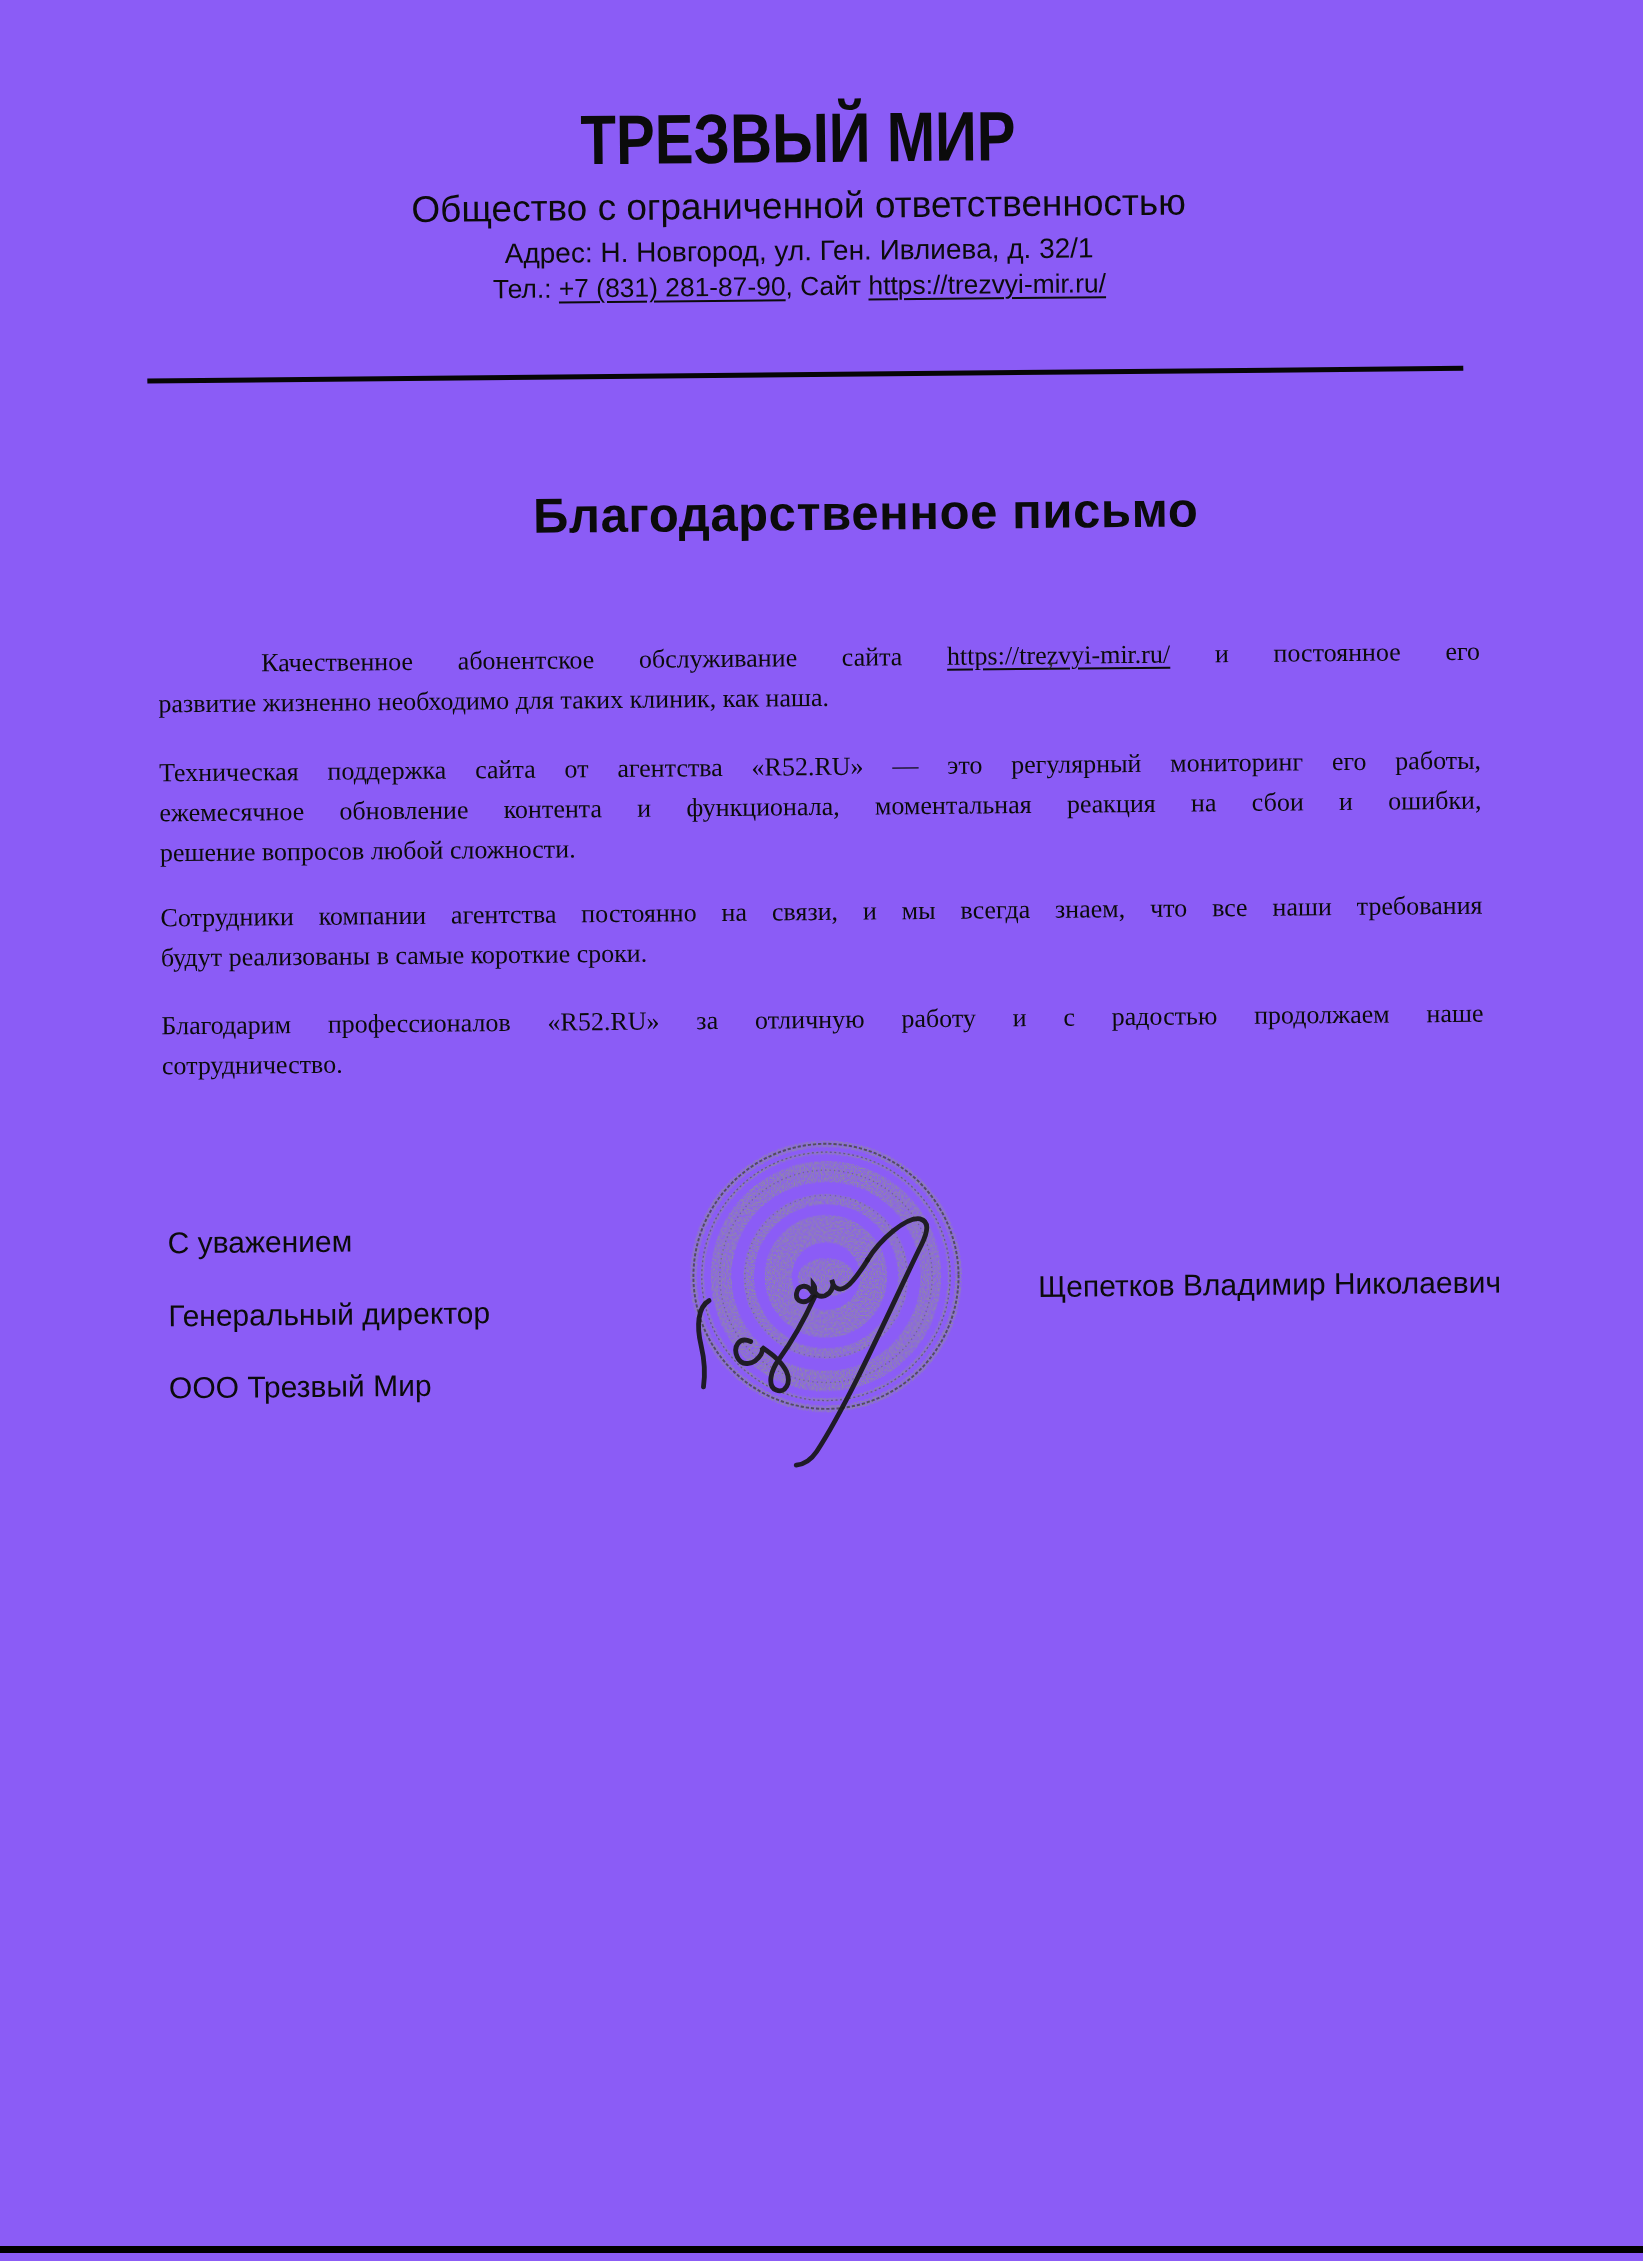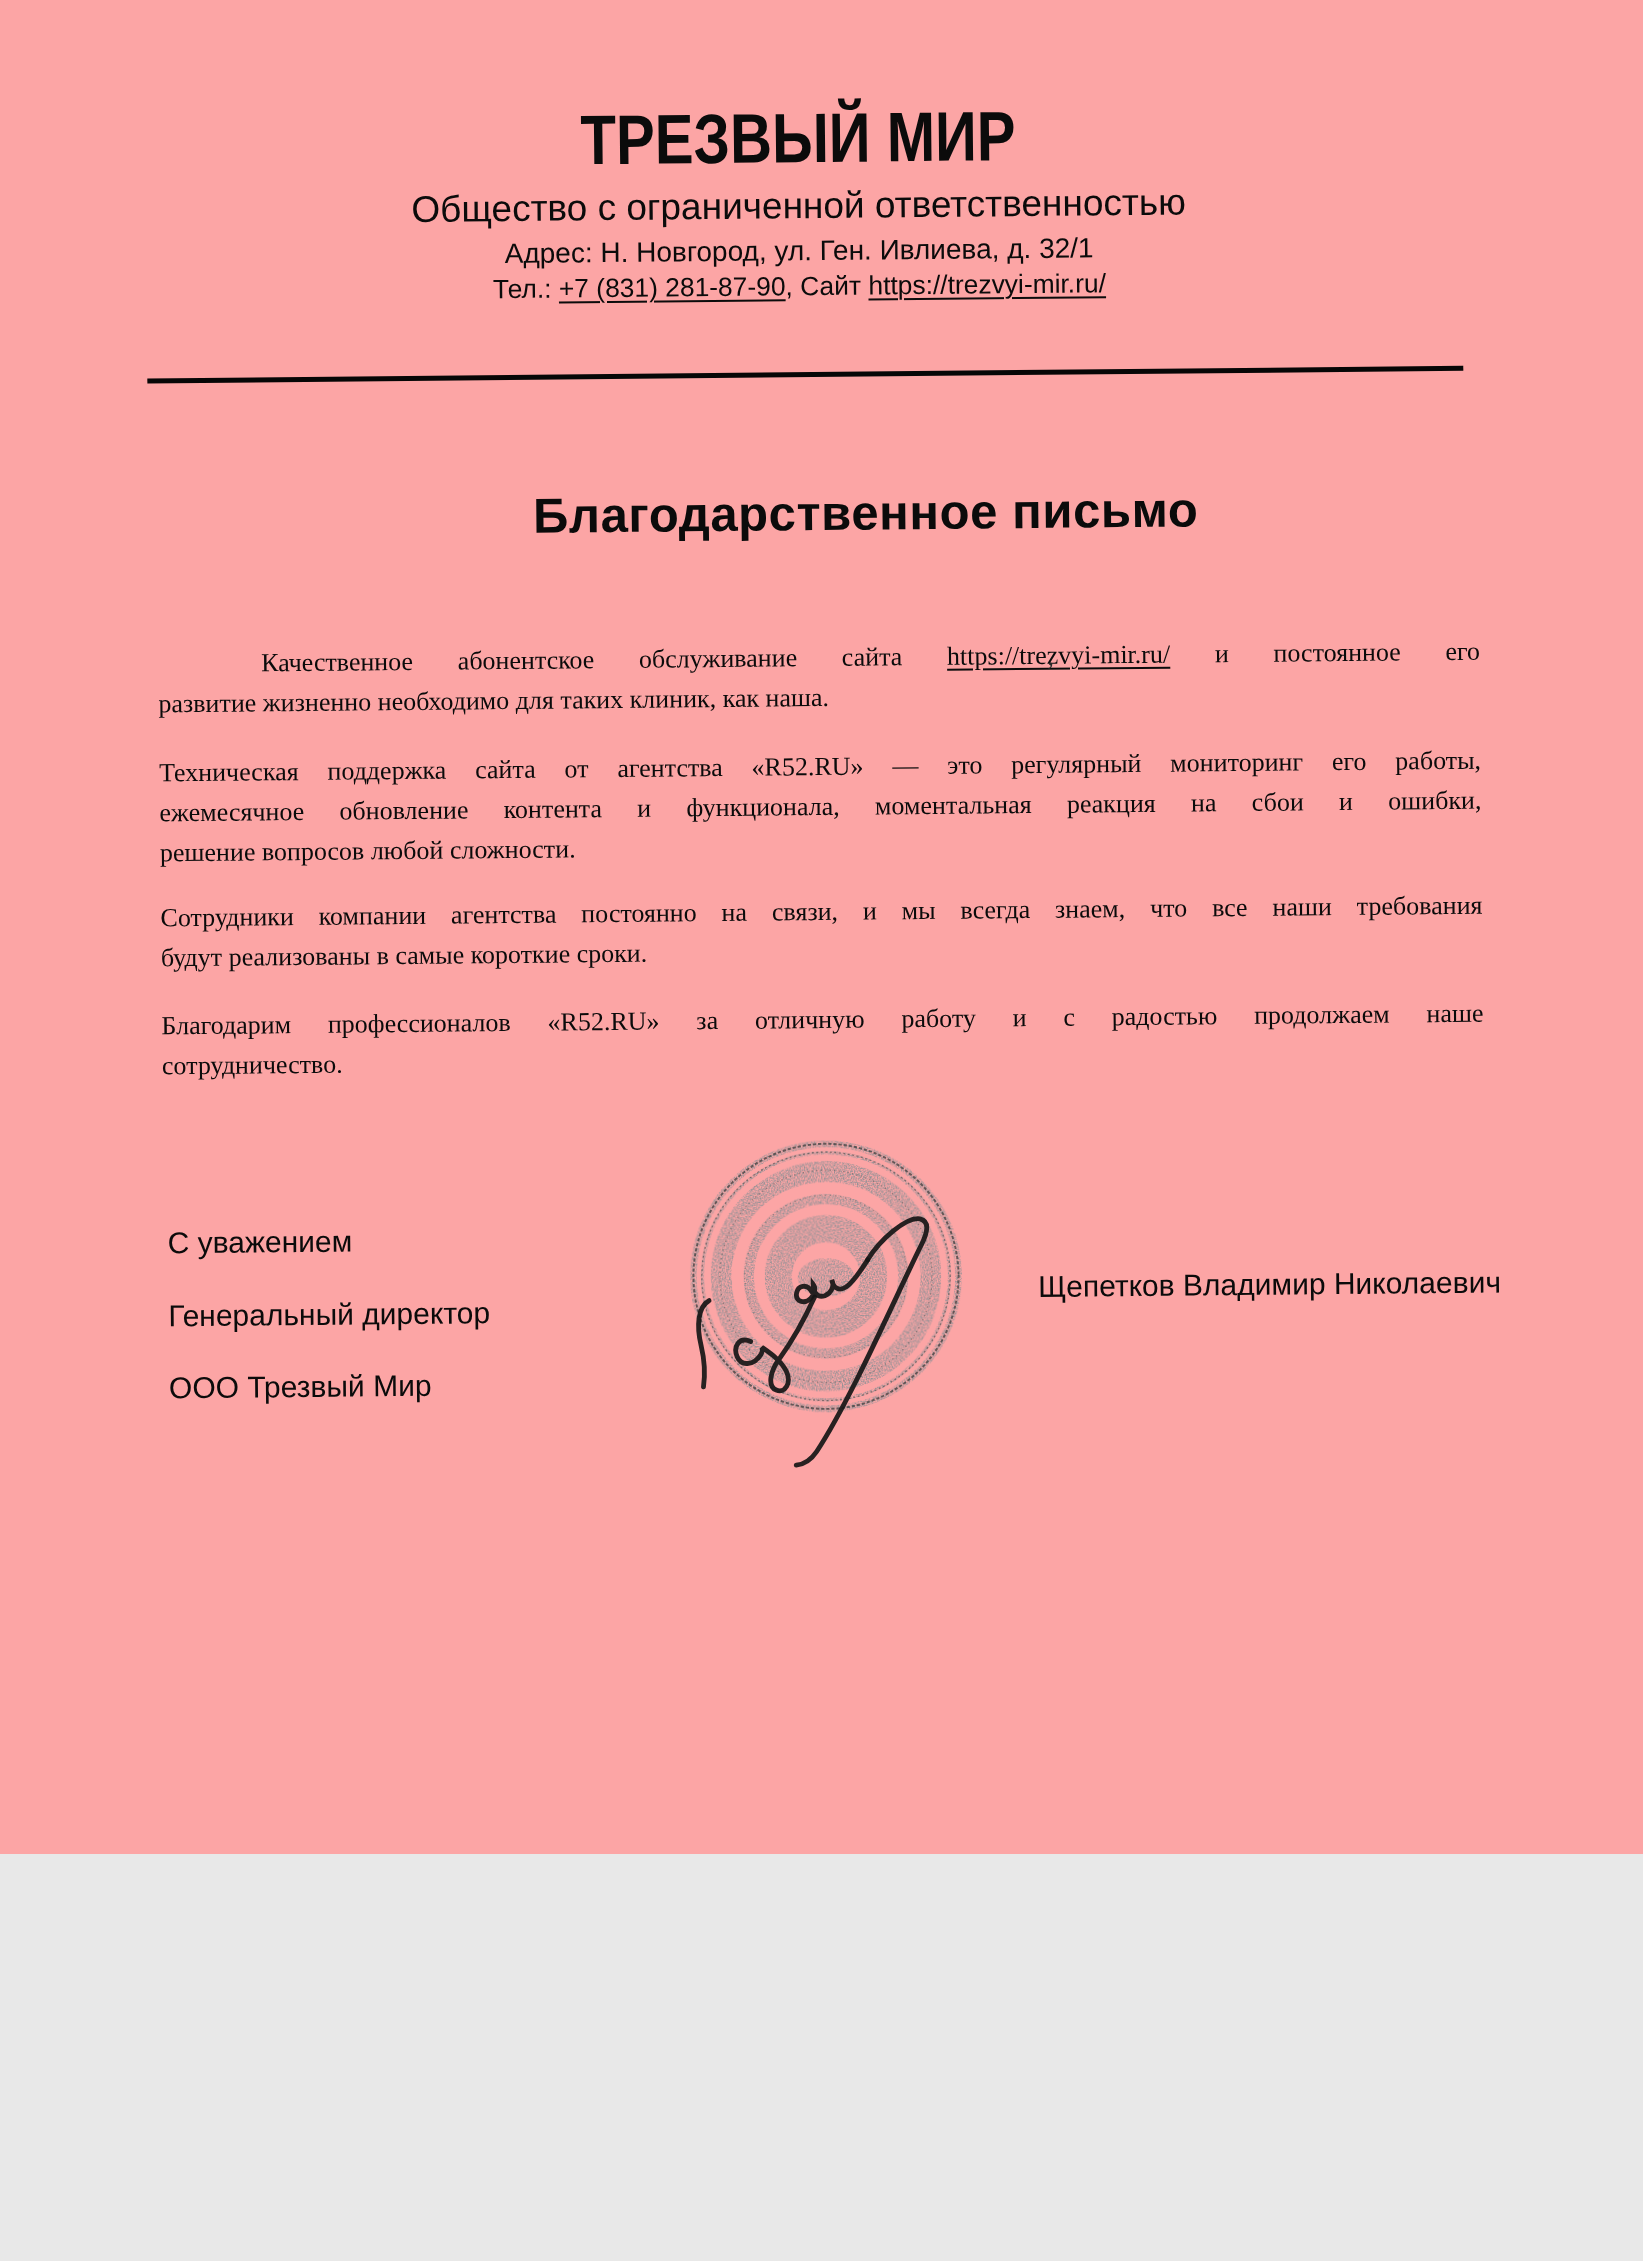--- a/index.html
+++ b/index.html
@@ -1,18 +1,18 @@
 <!DOCTYPE html>
 <html style="font-size:10.3px"><head>
 <meta charset="utf-8">
 <style>
   html, body { margin:0; padding:0; background:#e8e8e8; }
   .page {
-    position:relative; width:1643px; height:1854px;
-    background:#fca5a5; overflow:hidden;
+    position:relative; width:1643px; height:2261px;
+    background:#8b5cf6; overflow:hidden;
     font-family:"Liberation Serif", serif; color:#0b0b0b;
   }
   .tilt {
     position:absolute; left:0; top:0; width:1643px; height:2261px;
     transform:rotate(-0.55deg); transform-origin:822px 967px;
   }
   
   .hdr { position:absolute; left:145px; width:1322px; text-align:center;
          font-family:"Liberation Sans", sans-serif; white-space:nowrap; }
   .company-name { top:103px; font-size:70px; font-weight:bold; line-height:1; letter-spacing:0; }

